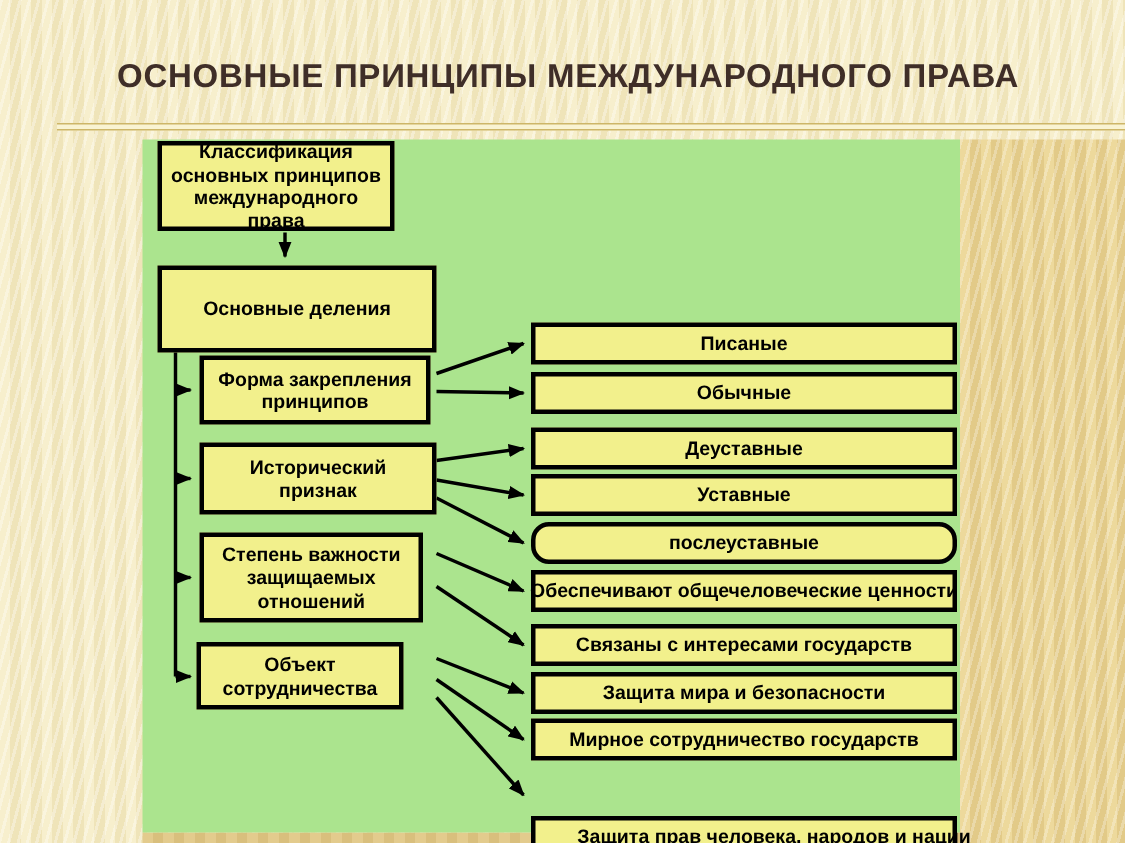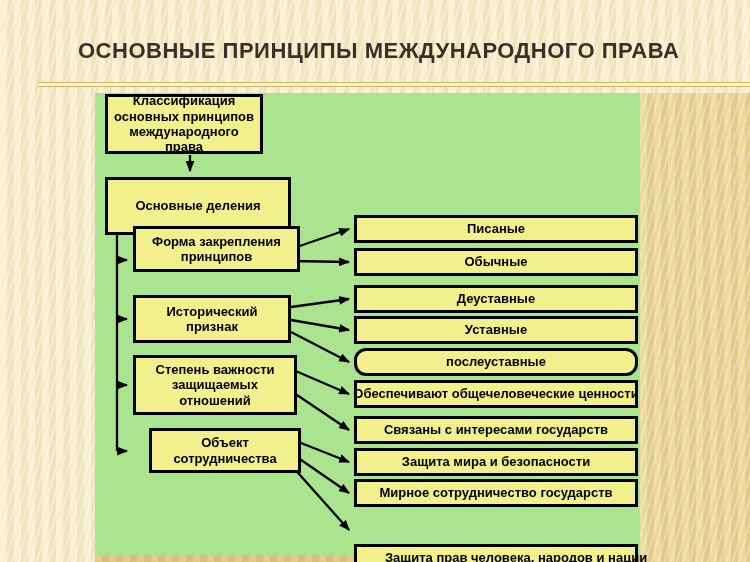--- a/index.html
+++ b/index.html
@@ -42,24 +42,24 @@
     position:absolute;box-sizing:border-box;
     background:#f2f08c;border:3px solid #000;
     display:flex;align-items:center;justify-content:center;text-align:center;
     font-weight:bold;color:#000;line-height:1.18;
   }
   .leftbox{font-size:13px;padding:1px 3px;}
   .rightbox{font-size:13px;white-space:nowrap;}
   
   .b-root{left:105px;top:94px;width:158px;height:60px;}
   .b-main{left:105px;top:177px;width:186px;height:58px;}
-  .b-cat0{left:133px;top:226px;width:167px;height:46px;}
+  .b-cat0{left:133px;top:237px;width:154px;height:46px;}
   .b-cat1{left:133px;top:295px;width:158px;height:48px;}
-  .b-cat2{left:133px;top:355px;width:164px;height:60px;}
-  .b-cat3{left:149px;top:428px;width:152px;height:45px;}
+  .b-cat2{left:133px;top:355px;width:149px;height:60px;}
+  .b-cat3{left:131px;top:428px;width:138px;height:45px;}
   
   .rightbox{left:354px;width:284px;height:28px;}
   .r0{top:215px;}.r1{top:248px;text-align:right;}.r2{top:285px;}.r3{top:316px;}.r4{top:348px;border-radius:12px;}
   .r5{top:380px;}.r6{top:416px;}.r7{top:448px;}.r8{top:479px;}.r9{top:544px;padding-left:40px;}
   .arrows{position:absolute;left:0;top:0;width:750px;height:562px;pointer-events:none;}
 </style>
 </head>
 <body>
 
 <div class="slide">

